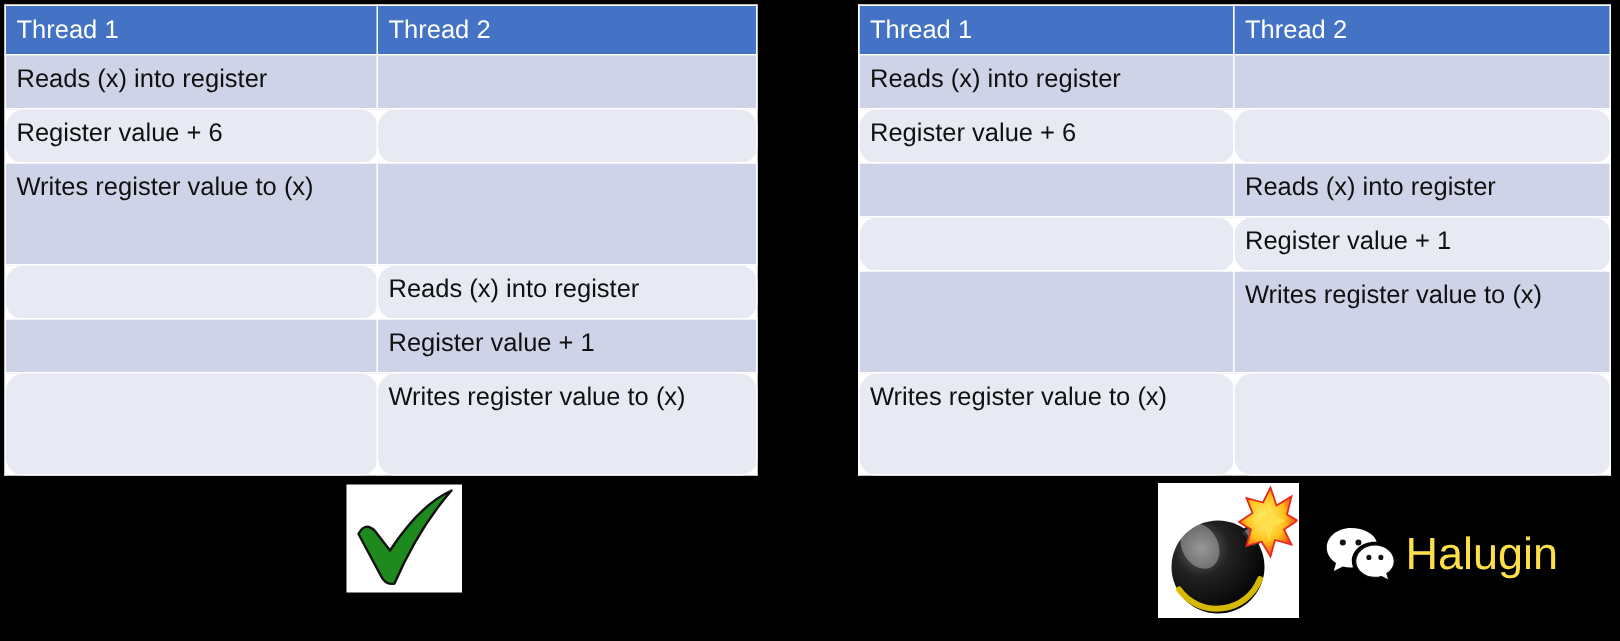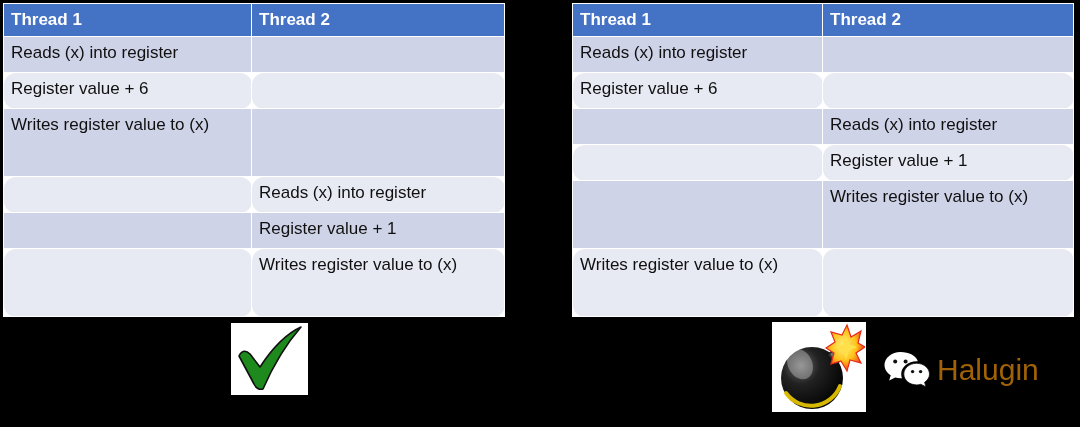--- a/index.html
+++ b/index.html
@@ -26,21 +26,21 @@
     font-size:17px;
     line-height:21px;
     color:#101010;
     font-weight:400;
     border:1px solid #ffffff;
     box-sizing:border-box;
   }
   .race-table th{
     background:#4472C4;
     color:#ffffff;
-    font-weight:bold;
+    font-weight:normal;
     font-size:17px;
     height:33px;
     padding-top:5px;
     vertical-align:middle;
   }
   .band-dark td{background:#CFD3E7;}
   .band-light td{background:#E8EAF3;border-radius:12px;}
 
   
   #table-left{left:3px;top:3px;width:501px;}
@@ -65,21 +65,21 @@
   #check-card{left:231px;top:323px;width:77px;height:72px;}
   #bomb-card{left:772px;top:322px;width:94px;height:90px;}
 
   #wechat-brand{
     position:absolute;
     left:884px;top:346px;
     height:48px;
     display:flex;align-items:center;gap:7px;
   }
   #wechat-brand .brand-text{
-    color:#a16207;
+    color:#fde047;
     font-size:30px;
     line-height:30px;
     font-weight:400;
     letter-spacing:0px;
     font-family:"Liberation Sans", sans-serif;
   }
 </style>
 </head>
 <body>
 

